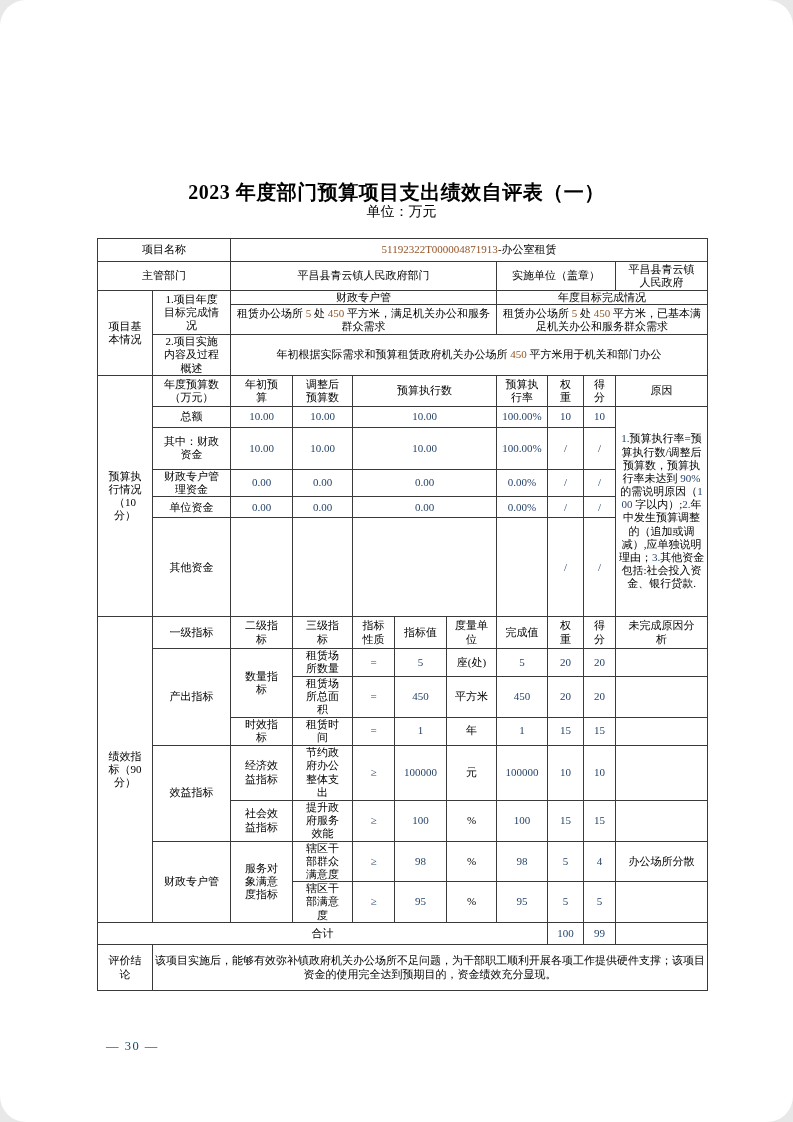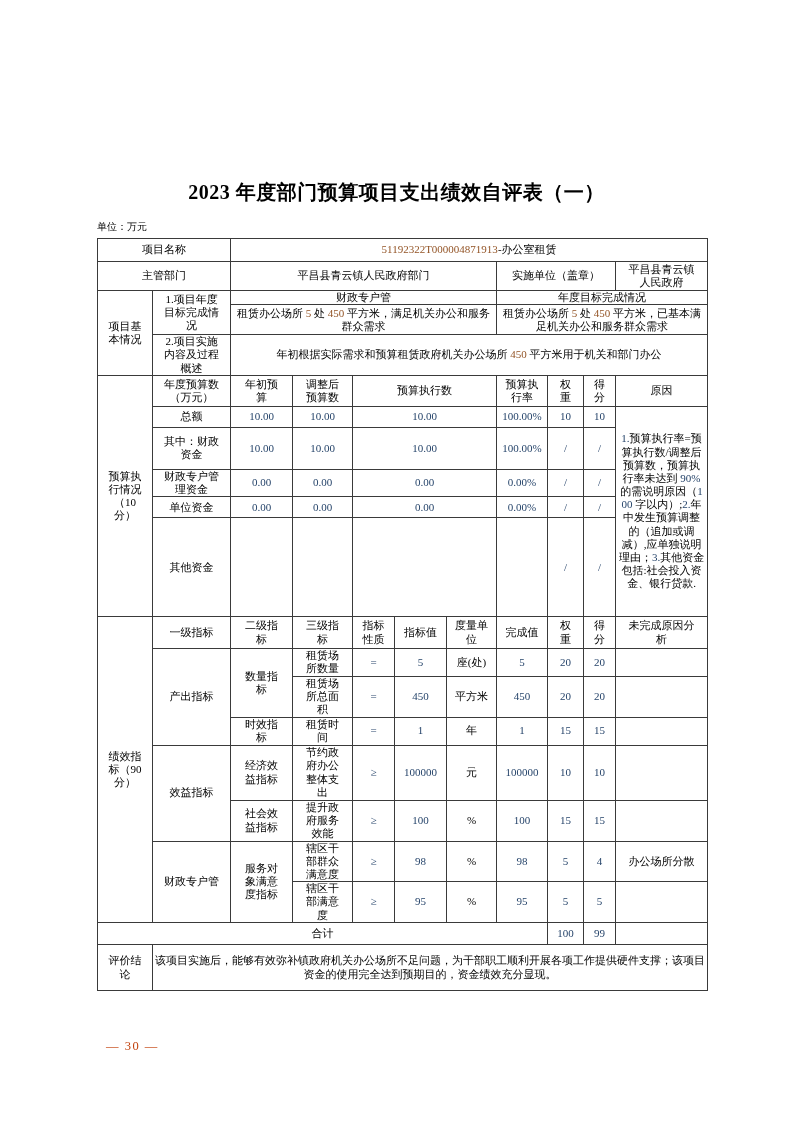--- a/index.html
+++ b/index.html
@@ -1,47 +1,47 @@
 <!DOCTYPE html>
 <html><head>
 <meta charset="utf-8">
 <style>
   html,body { margin:0; padding:0; background:#e8e8e8; }
   .page {
     width:793px; height:1122px; background:#ffffff; position:relative;
     margin:0 auto; overflow:hidden;
-    font-family:"Liberation Serif","DejaVu Serif",serif; color:#000;
+    font-family:"Liberation Serif","DejaVu Serif",serif; color:#000;border-radius:26px;
   }
   .title {
     position:absolute; top:179px; left:0; width:100%; margin:0;
     text-align:center; font-size:20px; font-weight:bold; letter-spacing:0.5px;
   }
   .unit-note {
-    position:absolute; top:220px; left:97px; width:609px;
-    text-align:left; font-size:10px;
+    position:absolute; top:203px; left:97px; width:609px;
+    text-align:center; font-size:14px;
   }
   table.main {
     position:absolute; top:238px; left:97px; width:611px;
     border-collapse:collapse; table-layout:fixed; font-size:11px;
   }
   .main td {
     border:1px solid #3a3a3a; padding:0 2px;
     text-align:center; vertical-align:middle;
     line-height:1.2; word-break:break-all; white-space:pre-line;
     overflow:hidden;
   }
   .tleft  { text-align:left; }
   .ttop   { vertical-align:top; }
   .reason-long { padding:1px 5px; line-height:1.22; }
   .num      { color:#27456b; }
   .seg-navy { color:#27456b; }
   .seg-warm { color:#935426; }
   .pageno {
     position:absolute; left:106px; top:1039px;
-    font-size:12.5px; color:#c2410c; letter-spacing:1.5px;
+    font-size:12.5px; color:#0c4a6e; letter-spacing:1.5px;
   }
 </style>
 </head>
 <body>
 
 <div class="page">
 
   <h1 class="title">2023 年度部门预算项目支出绩效自评表（一）</h1>
   <div class="unit-note">单位：万元</div>
 

